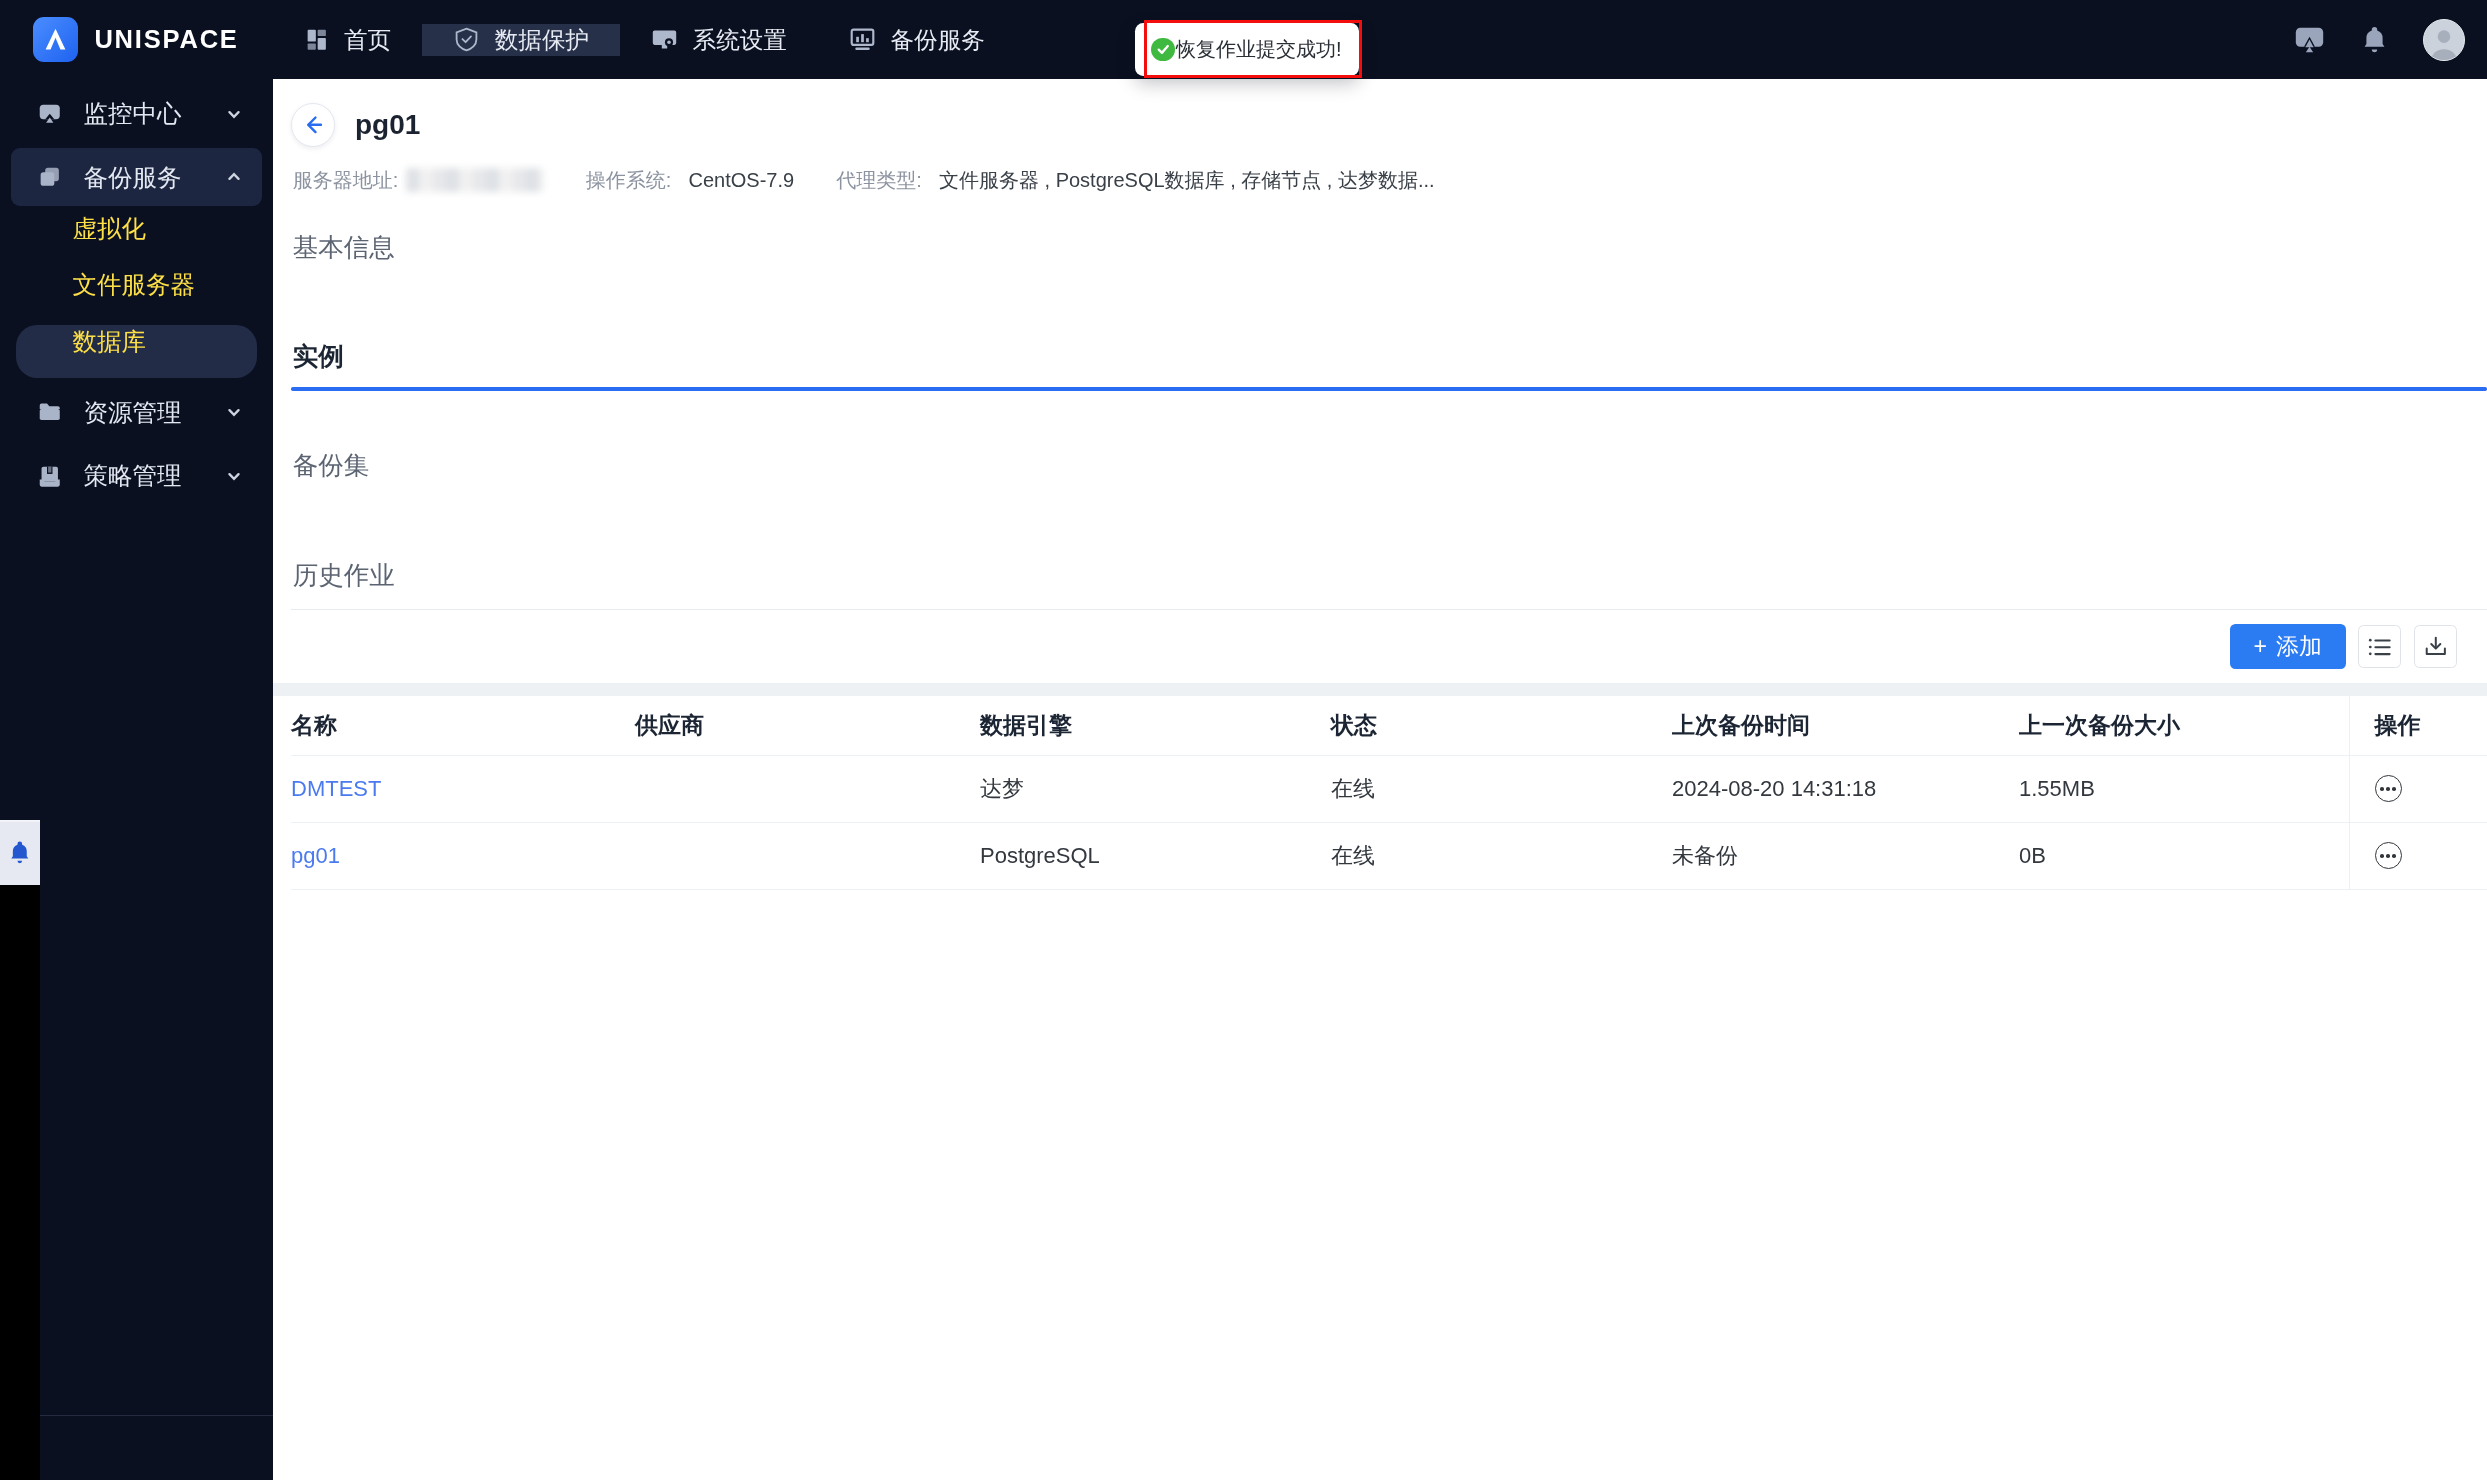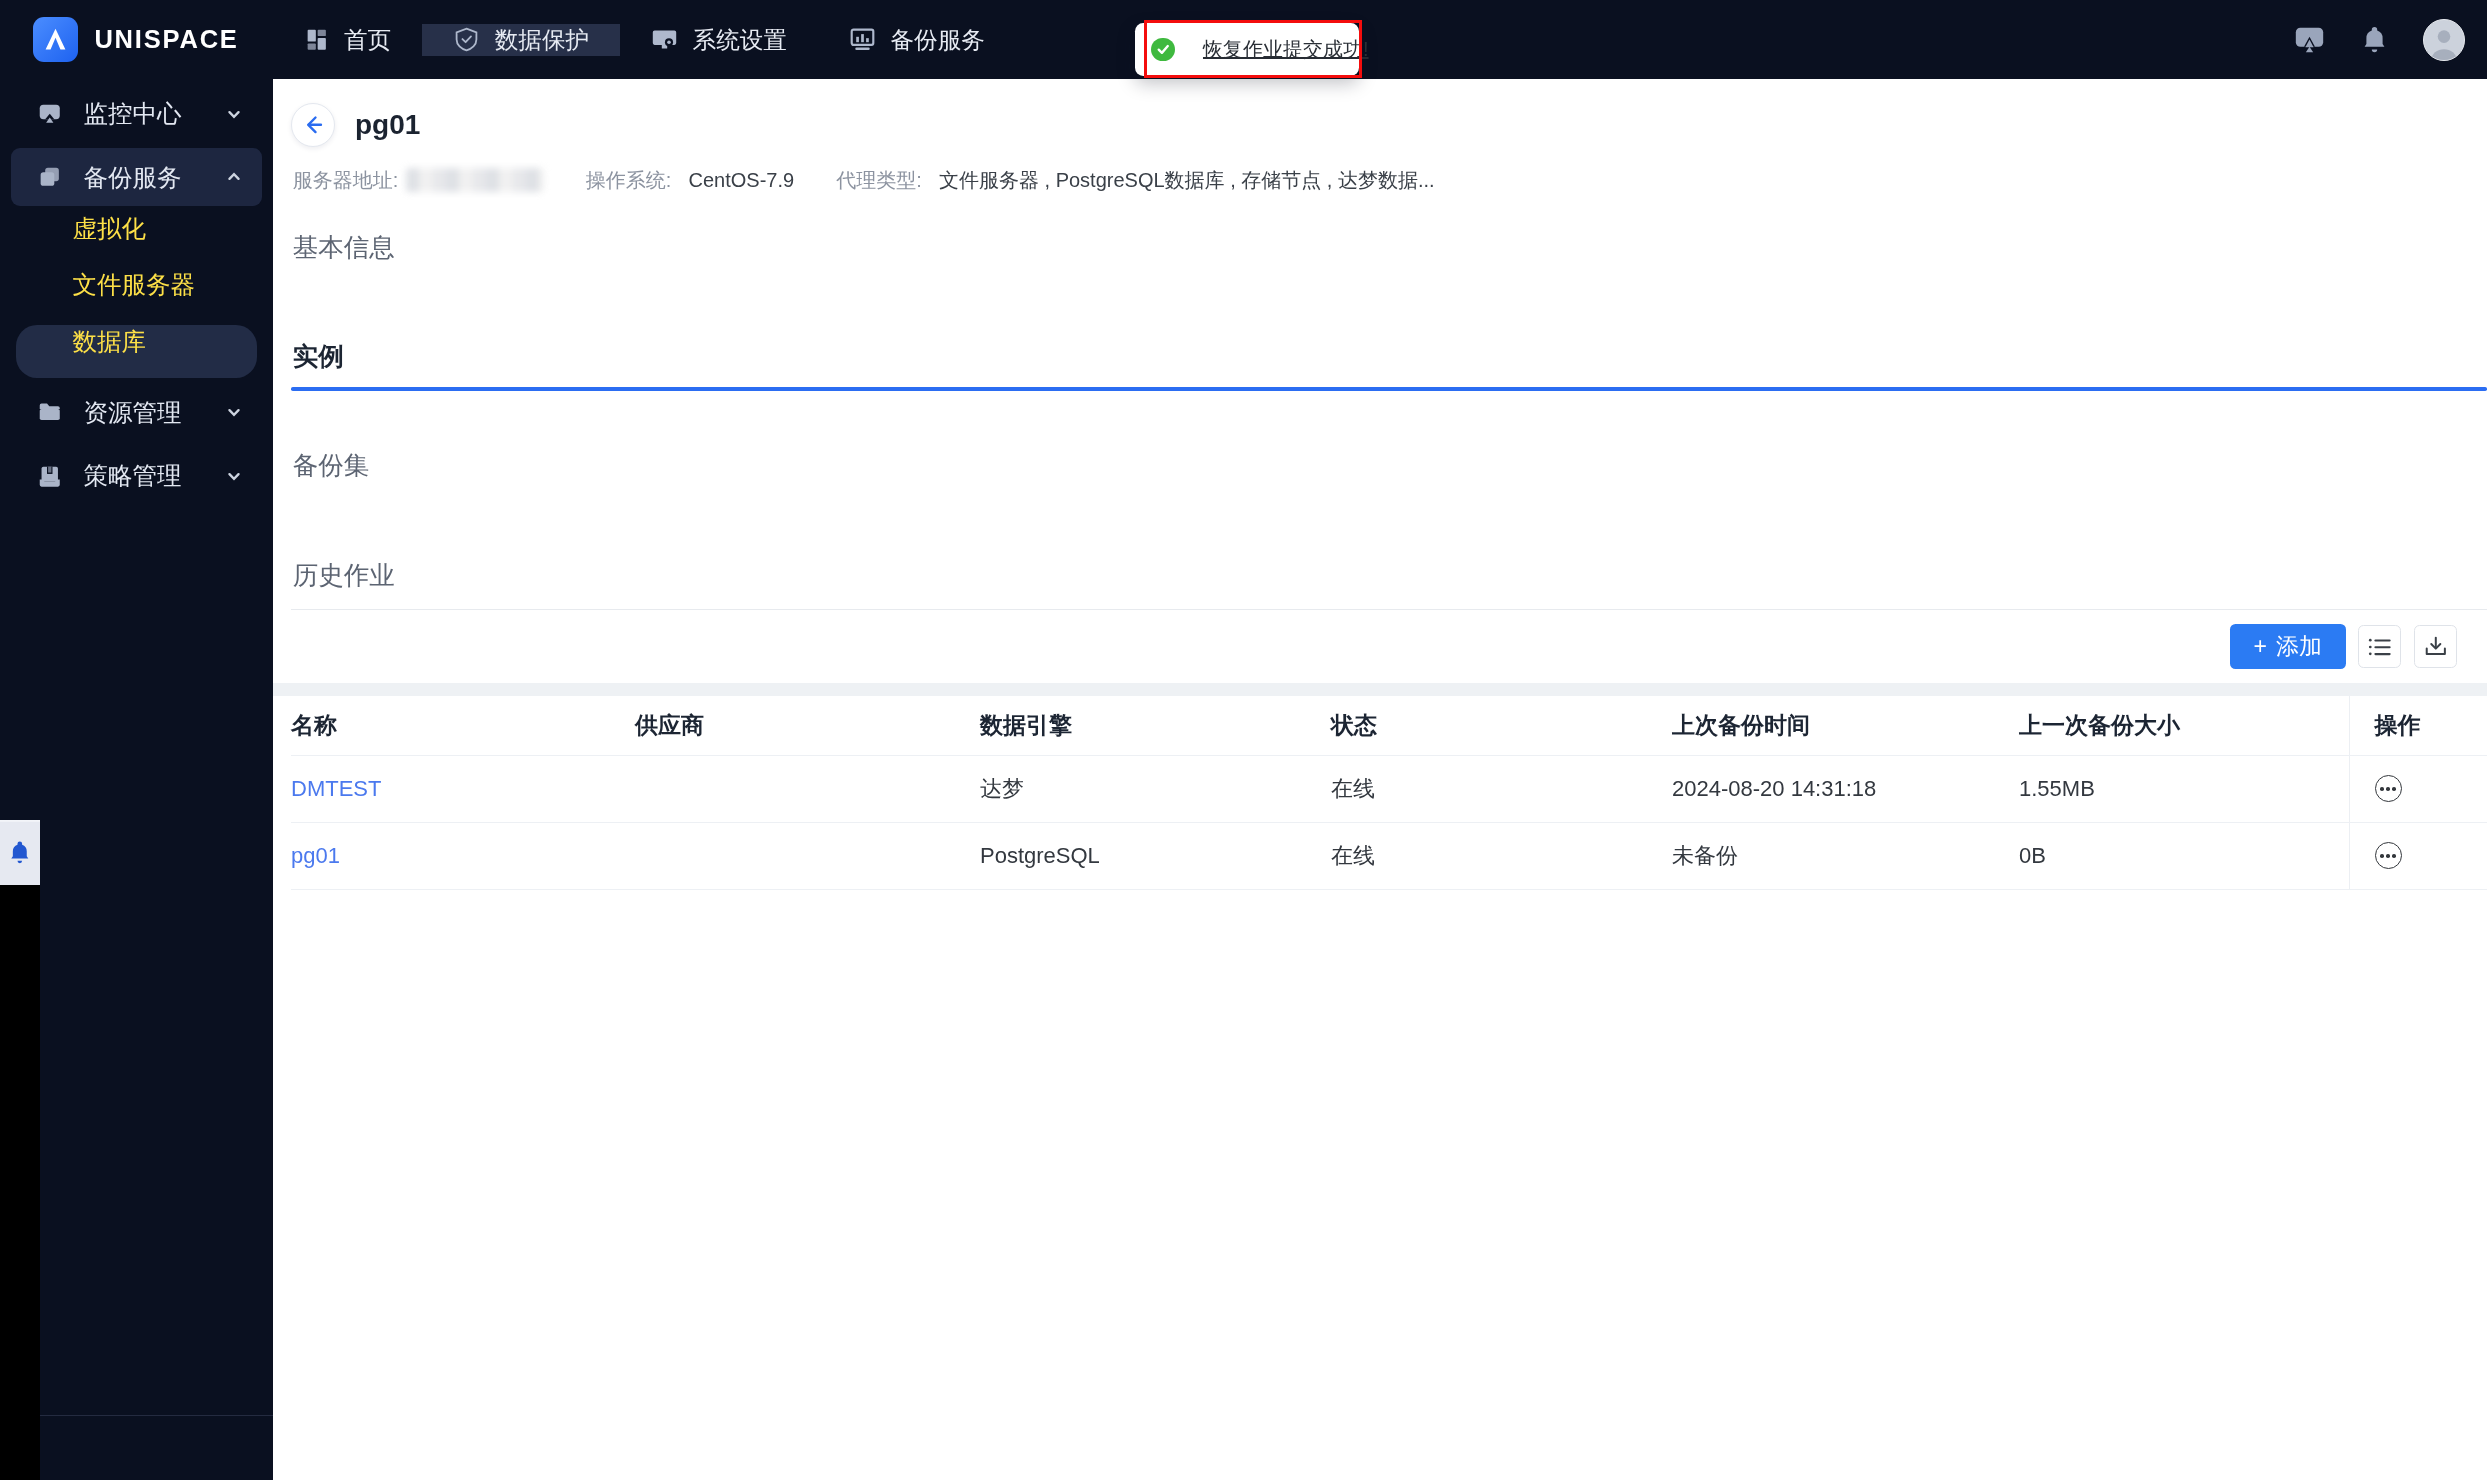--- a/index.html
+++ b/index.html
@@ -14,21 +14,21 @@
   .topnav { display:flex; align-items:stretch; }
   .topnav-item { display:flex; align-items:center; gap:14.5px; padding:0 31px; color:#e7ebf3; font-size:23.6px; cursor:pointer; white-space:nowrap; }
   .topnav-item .nav-ic { color:#aeb8cc; display:flex; }
   .topnav-item.active { background:#273049; }
   .topbar-right { margin-left:auto; display:flex; align-items:center; gap:35px; padding-right:22px; }
   .topbar-right .tb-ic { color:#9aa5bb; display:flex; }
   .avatar { width:42px; height:42px; border-radius:50%; background:#ccd2dc; border:1.8px solid #e6e9ee; display:flex; align-items:flex-end; justify-content:center; overflow:hidden; }
 
   
   .toast-wrap { position:absolute; left:1135px; top:23px; z-index:40; }
-  .toast { height:53px; width:224px; background:#fff; border-radius:8.2px; box-shadow:0 7.3px 18px rgba(10,16,32,.25); display:flex; align-items:center; gap:28px; padding:0 14.5px 0 16.4px;text-decoration:underline; }
+  .toast { height:53px; width:224px; background:#fff; border-radius:8.2px; box-shadow:0 7.3px 18px rgba(10,16,32,.25); display:flex; align-items:center; gap:1px; padding:0 14.5px 0 16.4px; }
   .toast-check { width:23.6px; height:23.6px; border-radius:50%; background:#3fb93f; display:flex; align-items:center; justify-content:center; flex:0 0 auto; }
   .toast-msg { font-size:20px; color:#2a2f36; white-space:nowrap; }
   .annotation-box { position:absolute; left:9px; top:-2.7px; width:218px; height:58px; border:3.6px solid #f40d0d; pointer-events:none; }
 
   
   .sidebar { position:absolute; left:0; top:79px; width:273px; height:1402px; background:#0a1020; z-index:10; }
   .side-item { height:58px; margin:5.5px 11px; border-radius:9px; display:flex; align-items:center; padding:0 18px 0 25.5px; color:#e3e8f2; font-size:24.5px; cursor:pointer; }
   .side-item .side-ic { width:27px; color:#aab4c8; display:flex; margin-right:20px; }
   .side-item .chev { margin-left:auto; color:#cdd4e0; display:flex; }
   .side-item.expanded { background:#1d2640; }

